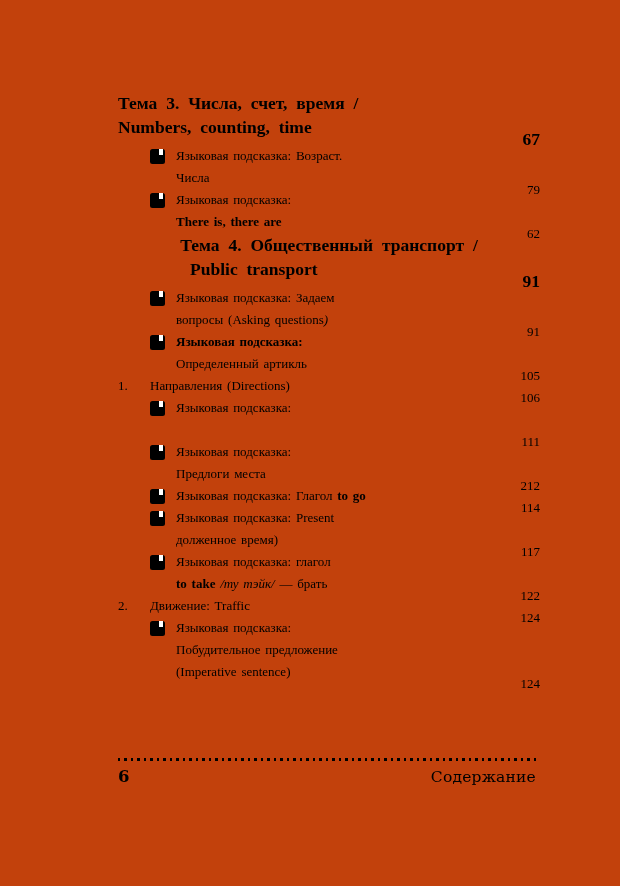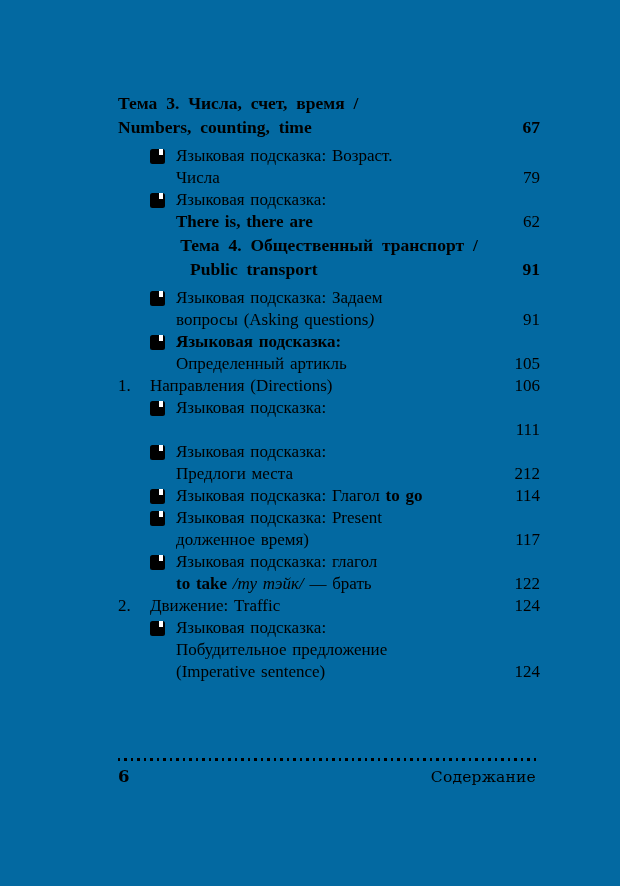--- a/index.html
+++ b/index.html
@@ -1,32 +1,32 @@
 <!DOCTYPE html>
 <html><head>
 <meta charset="utf-8">
 <style>
   html,body{margin:0;padding:0;}
   body{
     width:620px;height:886px;background:#ffffff;color:#000;
     font-family:"Liberation Serif",serif;
     position:relative;overflow:hidden;
   }
-  .page{position:absolute;inset:0;background:#0369a1;}
+  .page{position:absolute;inset:0;background:#c2410c;}
 
   .toc{position:absolute;left:118px;right:80px;top:91px;}
 
-  .line{position:relative;height:22px;line-height:22px;font-size:17px;word-spacing:1.5px;white-space:nowrap;}
+  .line{position:relative;height:22px;line-height:22px;font-size:13px;word-spacing:1.5px;white-space:nowrap;}
   .t-theme,.t-theme-indent{height:24px;line-height:24px;font-weight:bold;font-size:17.5px;word-spacing:4.5px;}
   .t-theme-indent{padding-left:72px;}
   .t-numbered{padding-left:32px;}
   .t-bullet,.t-cont{padding-left:58px;}
 
   .num{position:absolute;left:0;top:0;}
-  .pg{position:absolute;right:0;top:0;}
+  .pg{position:absolute;right:0;top:12px;}
 
   .floppy-icon{
     position:absolute;left:32px;top:3.5px;width:15px;height:15px;
     background:#000;border-radius:2.5px;
   }
   .floppy-icon::after{
     content:"";position:absolute;top:0;right:2.5px;width:4px;height:6px;background:#fff;
   }
 
   .s-bold{font-weight:bold;}

